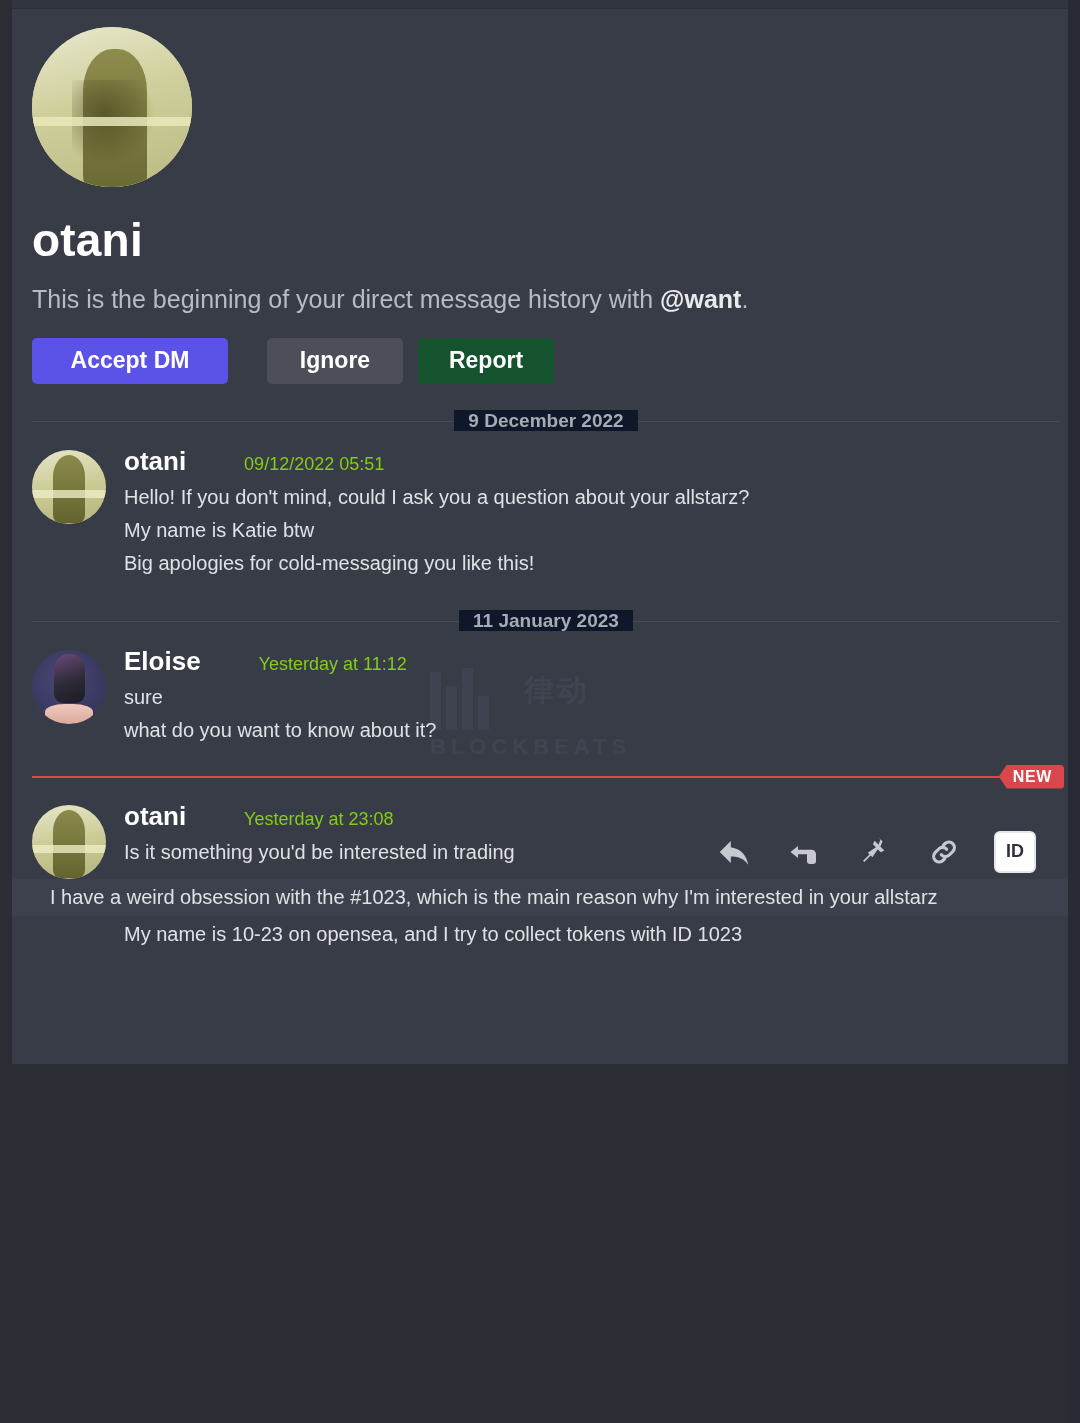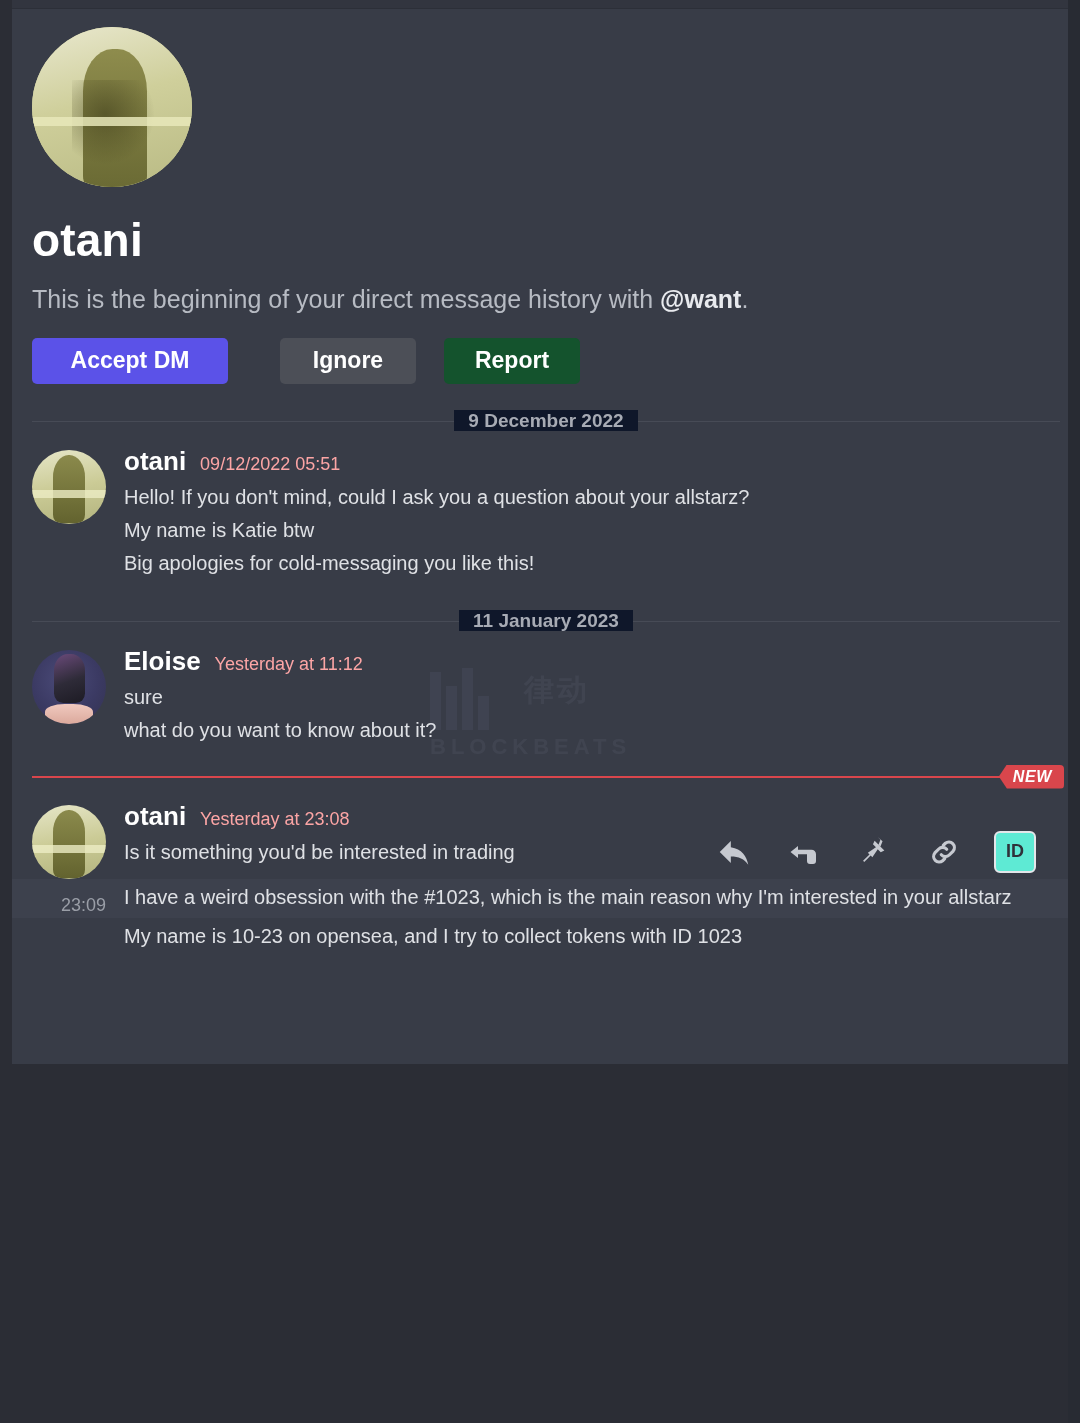--- a/index.html
+++ b/index.html
@@ -120,21 +120,21 @@
   }
   .mutual-label {
     margin-left: 26px;
     font-size: 24px;
     color: #b7bbc3;
   }
 
   
   .actions {
     display: flex;
-    gap: 28px;
+    gap: 15px;
     margin-top: 22px;
   }
   .btn {
     height: 46px;
     border-radius: 5px;
     border: none;
     font-family: inherit;
     font-size: 23px;
     font-weight: bold;
     color: #fff;
@@ -215,21 +215,22 @@
     gap: 14px;
     margin-bottom: 4px;
   }
   .msg-author {
     font-size: 26px;
     font-weight: bold;
     color: #ffffff;
   }
   .msg-time {
     font-size: 18px;
-    color: #fca5a5;
+    color: #84cc16;
+    margin-left: 44px;
   }
   .msg-line {
     font-size: 20px;
     color: #dfe1e5;
     line-height: 1.65;
     word-wrap: break-word;
   }
 
   
   .msg-follow {
@@ -244,21 +245,20 @@
     color: #9a9ea7;
     padding-top: 14px;
   }
   .msg-follow .follow-body { flex: 1; padding-left: 18px; min-width: 0; }
 
   
   .new-divider {
     position: relative;
     margin: 18px 20px 0 20px;
     height: 22px;
-    font-style: italic;
   }
   .new-divider .nline {
     position: absolute; left: 0; right: 0; top: 11px;
     height: 2px; background: #d9464c;
   }
   .new-badge {
     position: absolute;
     right: -4px; top: 0;
     background: #d9464c;
     color: #ffffff;
@@ -283,21 +283,21 @@
   .tb-icon {
     width: 40px; height: 40px;
     display: flex; align-items: center; justify-content: center;
     color: #c6c9d0;
     cursor: pointer;
   }
   .tb-icon svg { display: block; }
   .tb-id {
     width: 42px; height: 42px;
     border-radius: 6px;
-    background: #5eead4;
+    background: #ffffff;
     color: #2f323a;
     font-size: 18px;
     font-weight: bold;
     display: flex; align-items: center; justify-content: center;
     border: 2px solid #e4e6ea;
     cursor: pointer;
   }
 
   
   .watermark {
@@ -429,21 +429,20 @@
         <svg width="36" height="36" viewBox="0 0 24 24" fill="none" stroke="currentColor" stroke-width="2.1" stroke-linecap="round" aria-hidden="true">
           <path d="M10.2 13.8a3.6 3.6 0 005.3.2l2.6-2.6a3.7 3.7 0 00-5.2-5.2l-1.4 1.4"></path>
           <path d="M13.8 10.2a3.6 3.6 0 00-5.3-.2l-2.6 2.6a3.7 3.7 0 005.2 5.2l1.4-1.4"></path>
         </svg>
       </div>
       <div class="tb-id">ID</div>
     </div>
   </div>
 
   <div class="msg-follow">
-    <div class="gutter">23:09</div>
     <div class="follow-body">
       <div class="msg-line">I have a weird obsession with the #1023, which is the main reason why I'm interested in your allstarz</div>
     </div>
   </div>
 
   <div class="msg-follow" style="background:transparent">
     <div class="gutter"></div>
     <div class="follow-body">
       <div class="msg-line">My name is 10-23 on opensea, and I try to collect tokens with ID 1023</div>
     </div>

